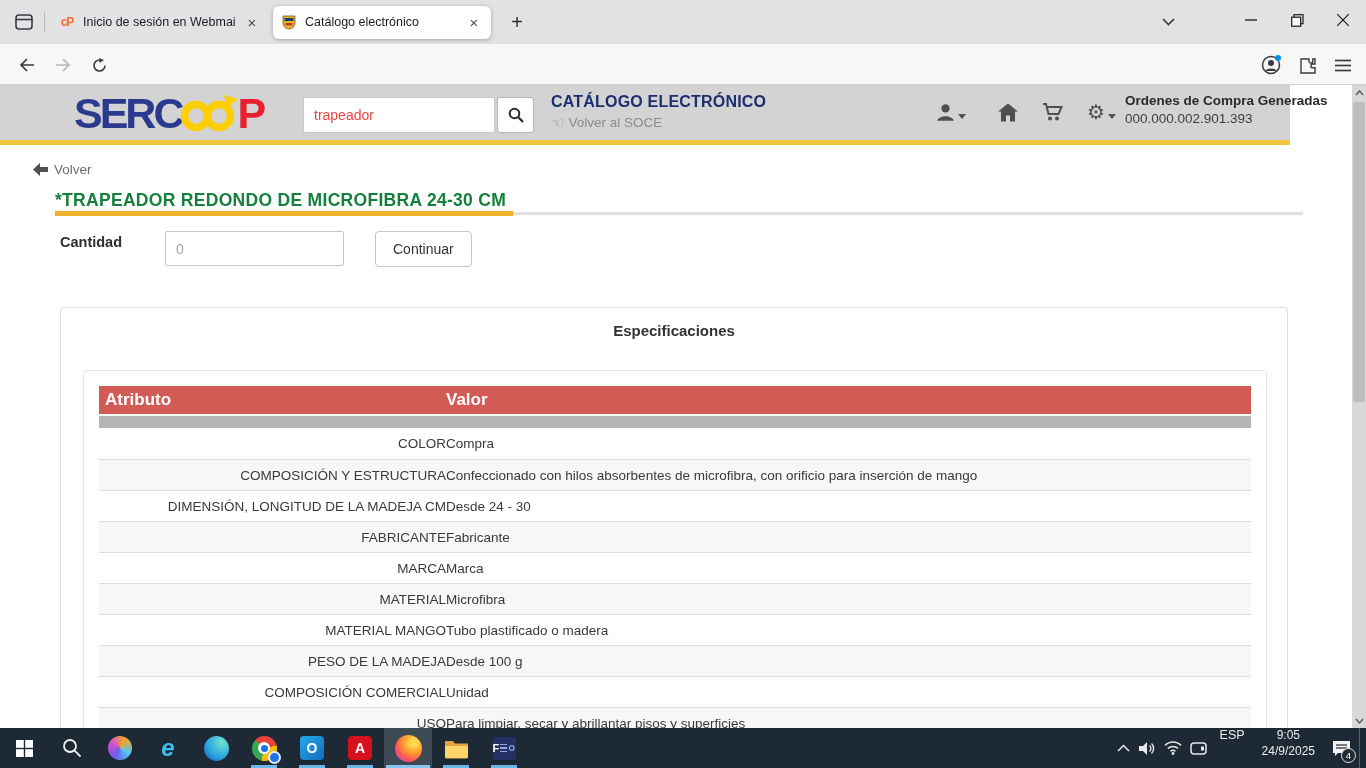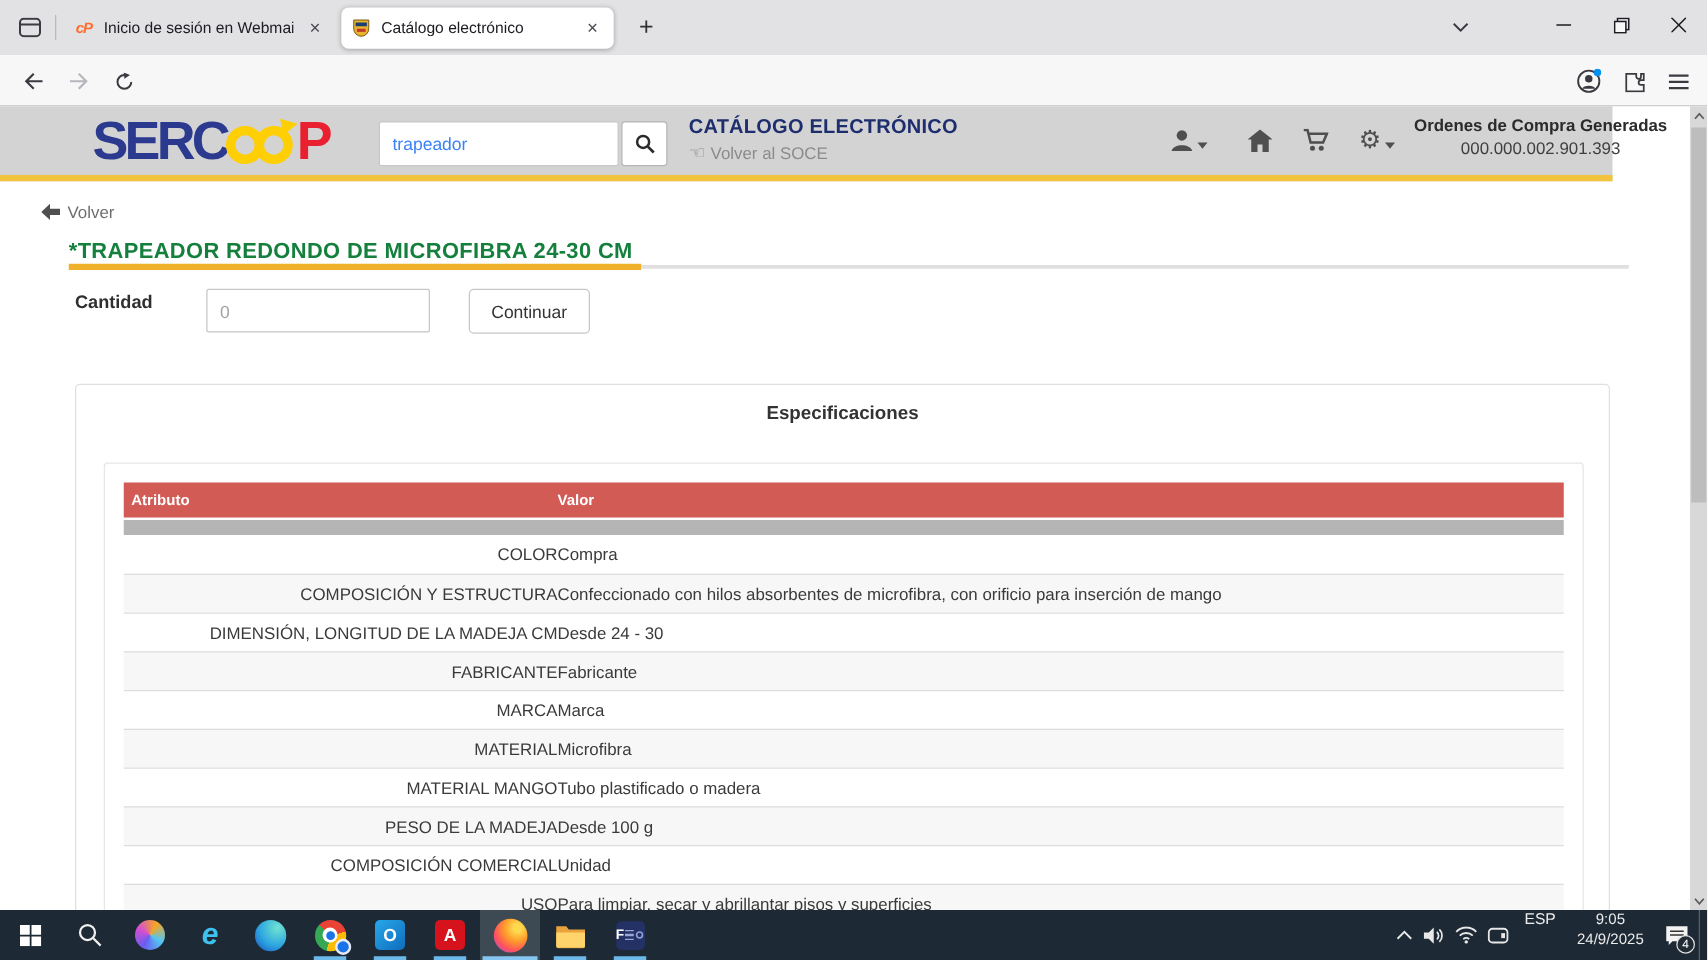--- a/index.html
+++ b/index.html
@@ -9,21 +9,21 @@
 
   
   .tabbar{position:absolute;top:0;left:0;width:1366px;height:44px;background:#e2e2e4;display:flex;align-items:center;}
   .fxview{width:32px;height:30px;margin-left:8px;border-radius:4px;display:flex;align-items:center;justify-content:center;}
   .tab-sep{width:1px;height:20px;background:#b9b9bc;margin:0 4px;}
   .tab{display:flex;align-items:center;gap:8px;height:33px;border-radius:6px;margin:0 2px;padding:0 8px;width:218px;}
   .tab.active{background:#fff;box-shadow:0 1px 4px rgba(0,0,0,.28);}
   .tab .t-title{font-size:12.5px;color:#1c1b22;white-space:nowrap;overflow:hidden;flex:1;}
   .tab .t-close{color:#4a4a52;font-size:15px;line-height:15px;width:18px;text-align:center;}
   .favicon{width:16px;height:16px;display:flex;align-items:center;justify-content:center;flex:0 0 16px;}
-  .cp-ic{color:#ff6c2c;font-weight:bold;font-style:italic;font-size:12px;letter-spacing:-1px;}
+  .cp-ic{color:#ff6c2c;font-weight:bold;font-size:12px;letter-spacing:-1px;}
   .newtab{font-size:20px;color:#2f2f33;margin-left:10px;width:28px;text-align:center;}
   .tabs-chevron{position:absolute;left:1152px;top:7px;width:32px;height:30px;display:flex;align-items:center;justify-content:center;}
   .winctl{position:absolute;right:0;top:0;display:flex;height:40px;}
   .winbtn{width:46px;height:40px;display:flex;align-items:center;justify-content:center;}
 
   
   .toolbar{position:absolute;top:44px;left:0;width:1366px;height:41px;background:#f7f7f8;border-bottom:1px solid #cfcfd4;}
   .navbtn{position:absolute;top:6px;width:30px;height:30px;display:flex;align-items:center;justify-content:center;border-radius:4px;}
   .urlbar{position:absolute;left:233px;top:50px;width:903px;height:30px;background:#e9e9ec;border-radius:5px;
           display:flex;align-items:center;padding:0 9px;gap:7px;}
@@ -31,52 +31,52 @@
   .urltext .dom{color:#101014;font-weight:bold;}
   .tool-ic{display:flex;align-items:center;justify-content:center;width:24px;height:24px;}
 
   
   .sheader{position:absolute;top:85px;left:0;width:1290px;height:60px;background:#d3d3d3;border-bottom:5px solid #f2c43d;padding-left:11px;}
   .logo{position:absolute;left:74px;top:5px;display:flex;align-items:center;}
   .logo .lt{font-size:43px;font-weight:bold;letter-spacing:-3px;line-height:46px;}
   .logo .blue{color:#2b3a8f;}
   .logo .red{color:#e8202f;}
   .hsearch{position:absolute;left:303px;top:12px;width:192px;height:36px;background:#fff;border:1px solid #c8c8c8;
-           border-radius:2px;padding:0 10px;font-size:14px;color:#3b82f6;font-family:"Liberation Sans",sans-serif;}
+           border-radius:2px;padding:0 10px;font-size:14px;color:#ef4444;font-family:"Liberation Sans",sans-serif;}
   .hsearch-btn{position:absolute;left:497px;top:12px;width:37px;height:36px;background:#fff;border:1px solid #b5b5b5;
                border-radius:3px;display:flex;align-items:center;justify-content:center;}
   .htitle{position:absolute;left:551px;top:8px;}
   .htitle .ht{font-size:16px;font-weight:bold;color:#1e2d6e;letter-spacing:.2px;}
   .hsoce{display:flex;align-items:center;gap:4px;margin-top:4px;color:#8b8b8b;font-size:13.5px;}
   .hsoce .hand{font-size:15px;line-height:13px;}
   .hicons{position:absolute;left:936px;top:17px;display:flex;align-items:center;}
   .hic{display:flex;align-items:flex-end;justify-content:center;margin-right:26px;}
   .caret{width:0;height:0;border-left:4px solid transparent;border-right:4px solid transparent;border-top:5px solid #4f4f4f;margin-left:3px;margin-bottom:3px;}
   .gearchar{font-size:20px;line-height:20px;color:#4f4f4f;}
-  .horders{position:absolute;left:1125px;top:8px;width:215px;text-align:center;}
+  .horders{position:absolute;left:1125px;top:8px;width:215px;}
   .horders .o1{font-size:13.5px;font-weight:bold;color:#2b2b2b;}
   .horders .o2{font-size:13.5px;color:#3f3f3f;margin-top:3px;}
 
   
   .volver{position:absolute;left:33px;top:162px;display:flex;align-items:center;gap:6px;font-size:13.5px;color:#6e6e6e;}
   .ptitle{position:absolute;left:55px;top:190px;font-size:17.5px;font-weight:bold;color:#15803d;letter-spacing:.3px;}
   .punder{position:absolute;left:55px;top:211px;width:1248px;height:5px;}
   .punder .py{position:absolute;left:0;top:0;width:458px;height:5px;background:#efb129;}
   .punder .pg{position:absolute;left:458px;top:1px;width:790px;height:3px;background:#e0e0e0;}
   .qlabel{position:absolute;left:60px;top:234px;font-size:14.5px;font-weight:bold;color:#2f2f2f;}
   .qinput{position:absolute;left:165px;top:231px;width:179px;height:35px;border:1px solid #c6c6c6;border-radius:2px;
           padding:0 10px;font-size:14px;color:#333;font-family:"Liberation Sans",sans-serif;}
   .qinput::placeholder{color:#a3a3a3;}
   .cbtn{position:absolute;left:375px;top:231px;height:36px;padding:0 17px;background:#fff;border:1px solid #c6c6c6;
         border-radius:4px;font-size:14px;color:#333;font-family:"Liberation Sans",sans-serif;}
 
   .card{position:absolute;left:60px;top:307px;width:1228px;height:520px;border:1px solid #e0e0e0;border-radius:4px;background:#fff;}
   .card-title{text-align:center;margin-top:14px;font-size:15px;font-weight:bold;color:#333;}
   .panel{position:absolute;left:22px;top:62px;width:1184px;height:450px;border:1px solid #e6e6e6;border-radius:3px;padding:15px;}
-  .thead{display:flex;align-items:center;height:28px;background:#d25b56;color:#fff;font-weight:bold;font-size:12px;}
+  .thead{display:flex;align-items:center;height:28px;background:#d25b56;color:#fff;font-weight:bold;font-size:17px;}
   .thead .c1{width:347px;padding-left:6px;}
   .thead .c2{flex:1;}
   .graybar{height:12px;background:#b5b5b5;margin-top:2px;}
   .trow{display:flex;align-items:center;min-height:31px;font-size:13.5px;color:#3a3a3a;border-top:1px solid #ddd;}
   .tbody .trow:first-child{border-top:none;}
   .tbody .trow:nth-child(even){background:#f7f7f7;}
   .trow .c1{width:347px;padding-left:6px;text-align:right;}
   .trow .c2{flex:1;padding-right:10px;}
 
   

